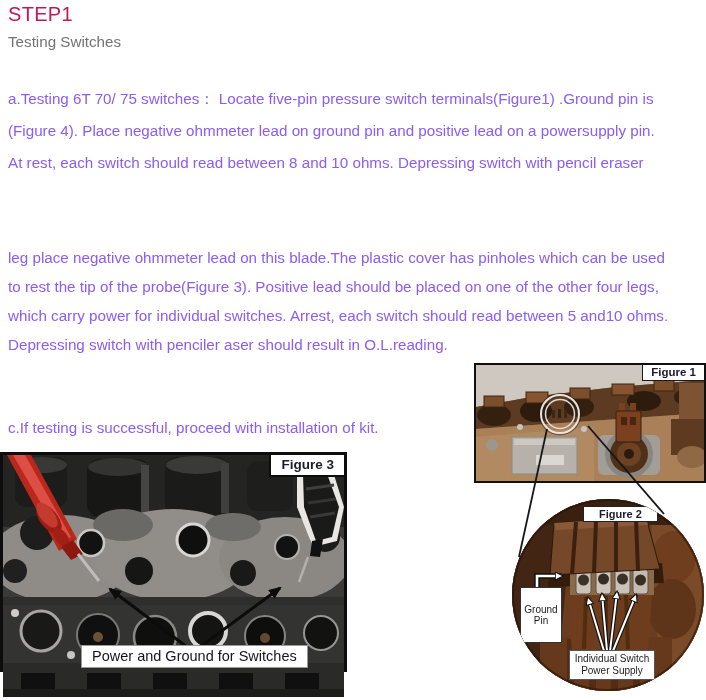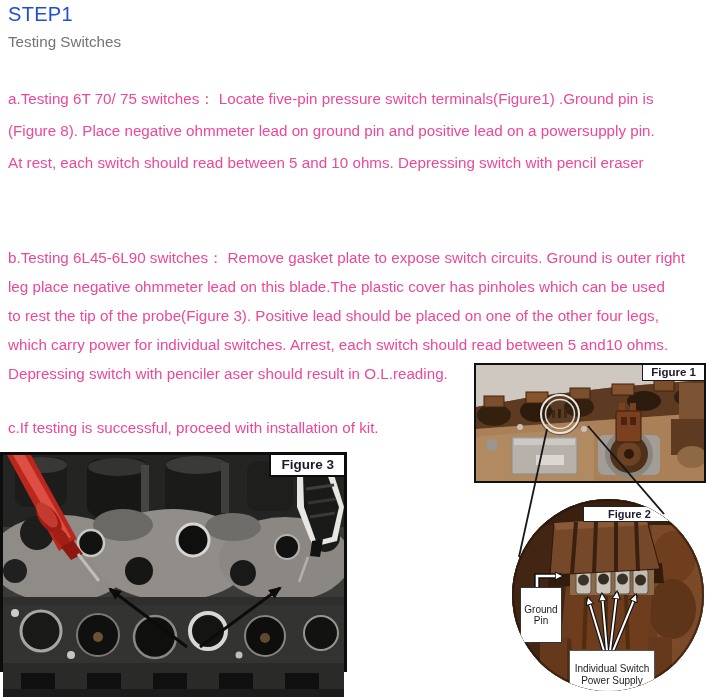--- a/index.html
+++ b/index.html
@@ -1,59 +1,58 @@
 <!DOCTYPE html>
 <html><head>
 <meta charset="utf-8">
 <style>
   html,body{margin:0;padding:0;background:#ffffff;}
   #canvas{position:relative;width:706px;height:700px;background:#ffffff;overflow:hidden;
           font-family:"Liberation Sans","DejaVu Sans",sans-serif;color:#1e1e1e;}
-  .page-title{position:absolute;left:8px;top:3px;font-size:20px;letter-spacing:.3px;color:#1d4ed8;white-space:pre;}
+  .page-title{position:absolute;left:8px;top:3px;font-size:20px;letter-spacing:.3px;color:#be185d;white-space:pre;}
   .page-subtitle{position:absolute;left:8px;top:33px;font-size:15.2px;color:#737373;white-space:pre;}
   .para{position:absolute;left:8px;}
-  .para .ln{white-space:pre;font-size:15.2px;color:#ec4899;}
+  .para .ln{white-space:pre;font-size:15.2px;color:#8b5cf6;}
   #para-a{top:83px;}  #para-a .ln{height:32px;line-height:32px;}
   #para-b{top:243px;} #para-b .ln{height:29px;line-height:29px;}
   #para-c{top:412px;} #para-c .ln{height:32px;line-height:32px;}
 
   .figpanel{position:absolute;background:#000000;}
   #fig1{left:474px;top:363px;width:232px;height:120px;border:2px solid #101010;box-sizing:border-box;z-index:10;}
   #fig3{left:0px;top:452px;width:347px;height:220px;border:3px solid #0d0d0d;box-sizing:border-box;z-index:10;}
   #fig2{left:512px;top:499px;width:192px;height:192px;border-radius:50%;overflow:hidden;z-index:10;}
 
   .figlabel{position:absolute;background:#ffffff;color:#1b1b2e;font-weight:bold;white-space:pre;}
   #fig1-label{top:0;right:0;border:1px solid #1a1a1a;border-top:none;border-right:none;padding:1px 8px 2px;font-size:11.5px;}
-  #fig2-label{left:71px;top:7px;border:1px solid #222;padding:1px 24px;font-size:11px;}
+  #fig2-label{left:71px;top:7px;border:1px solid #222;padding:1px 15px;font-size:11px;}
   #fig3-label{top:0;right:0;border:2px solid #0d0d0d;border-top:none;border-right:none;padding:2px 10px 3px;font-size:13.5px;}
 
   .minilabel{position:absolute;background:#ffffff;color:#1c1c1c;text-align:center;}
   #ground-pin-label{left:8px;top:88px;width:40px;font-size:10px;line-height:11px;padding:16px 0;border:1px solid #333;}
-  #power-supply-label{left:57px;top:151px;width:84px;font-size:10px;line-height:12px;padding:12px 0;border:1px solid #555;}
+  #power-supply-label{left:57px;top:151px;width:84px;font-size:10px;line-height:12px;padding:2px 0;border:1px solid #555;}
   #fig3-caption{position:absolute;left:78px;top:190px;background:#fff;border:1px solid #9a9a9a;
                 padding:2px 10px 3px;font-size:14.5px;color:#14141c;white-space:pre;}
   #callout-overlay{position:absolute;left:0;top:0;z-index:50;pointer-events:none;}
   svg{display:block;}
 </style>
 </head>
 <body>
 
 <div id="canvas">
 
   <div class="page-title">STEP1</div>
   <div class="page-subtitle">Testing Switches</div>
 
   <div class="para" id="para-a">
     <div class="ln">a.Testing 6T 70/ 75 switches： Locate five-pin pressure switch terminals(Figure1) .Ground pin is</div>
-    <div class="ln">(Figure 8). Place negative ohmmeter lead on ground pin and positive lead on a powersupply pin.</div>
-    <div class="ln">At rest, each switch should read between 5 and 10 ohms. Depressing switch with pencil eraser</div>
+    <div class="ln">(Figure 4). Place negative ohmmeter lead on ground pin and positive lead on a powersupply pin.</div>
+    <div class="ln">At rest, each switch should read between 8 and 10 ohms. Depressing switch with pencil eraser</div>
   </div>
 
   <div class="para" id="para-b">
-    <div class="ln">b.Testing 6L45-6L90 switches： Remove gasket plate to expose switch circuits. Ground is outer right</div>
     <div class="ln">leg place negative ohmmeter lead on this blade.The plastic cover has pinholes which can be used</div>
     <div class="ln">to rest the tip of the probe(Figure 3). Positive lead should be placed on one of the other four legs,</div>
     <div class="ln">which carry power for individual switches. Arrest, each switch should read between 5 and10 ohms.</div>
     <div class="ln">Depressing switch with penciler aser should result in O.L.reading.</div>
   </div>
 
   <div class="para" id="para-c">
     <div class="ln">c.If testing is successful, proceed with installation of kit.</div>
   </div>
 
@@ -241,20 +240,21 @@
         <line x1="307" y1="62" x2="332" y2="58" stroke="#3a3a38" stroke-width="3"></line>
         <polygon points="309,86 320,84 317,102 307,101" fill="#111111"></polygon>
         <line x1="305" y1="102" x2="296" y2="127" stroke="#b2b0ac" stroke-width="2.5"></line>
       </g>
       <g>
         <line x1="184" y1="192" x2="107" y2="134" stroke="#0c0c0c" stroke-width="3" marker-end="url(#mb)"></line>
         <line x1="197" y1="192" x2="277" y2="133" stroke="#0c0c0c" stroke-width="3" marker-end="url(#mb)"></line>
       </g>
     </svg>
     <div class="figlabel" id="fig3-label">Figure 3</div>
+    <div id="fig3-caption">Power and Ground for Switches</div>
   </div>
 
   <svg id="callout-overlay" width="706" height="700" viewBox="0 0 706 700">
     <line x1="547" y1="429" x2="519" y2="557" stroke="#161616" stroke-width="1.8"></line>
     <line x1="588" y1="426" x2="664" y2="514" stroke="#161616" stroke-width="1.8"></line>
   </svg>
 
 </div>
 
 </body></html>

